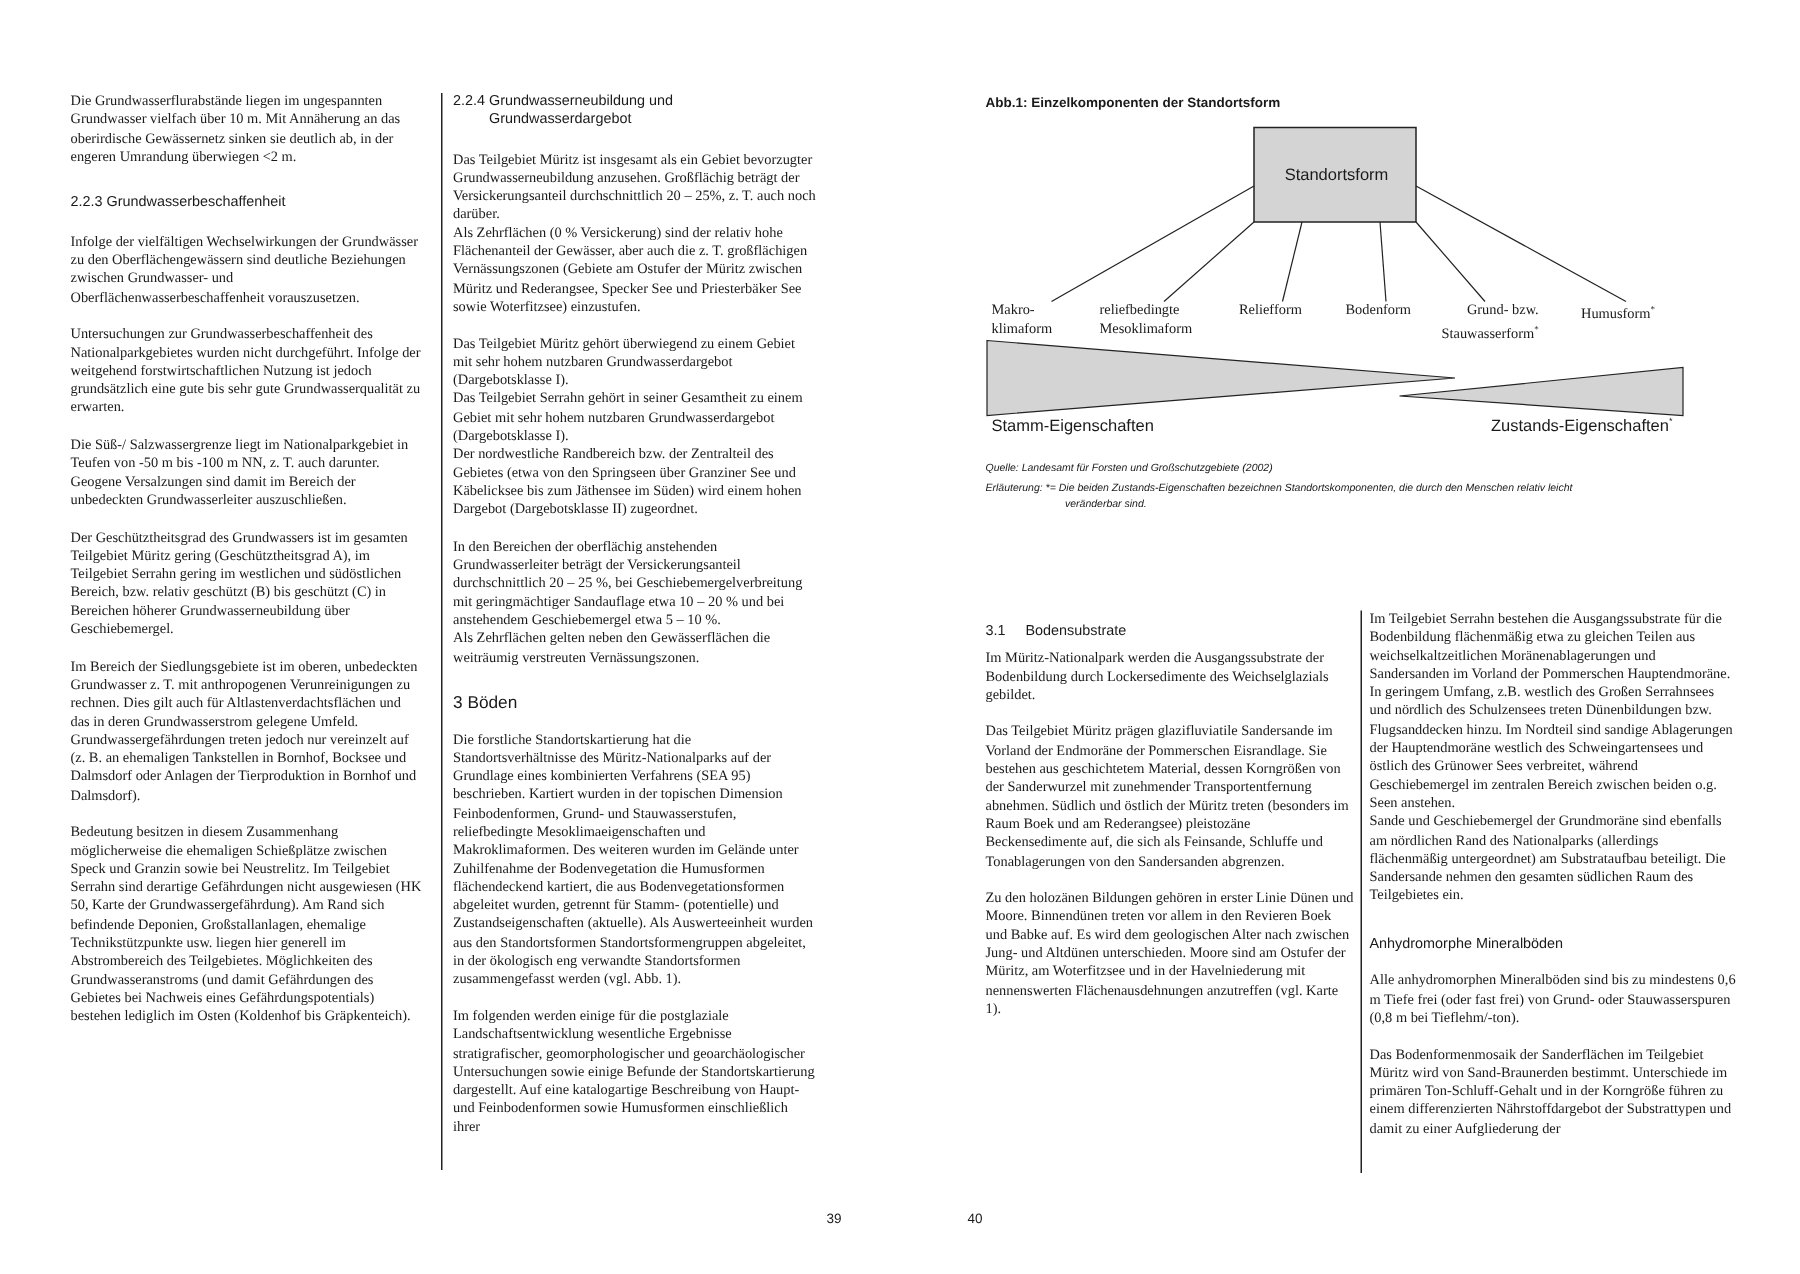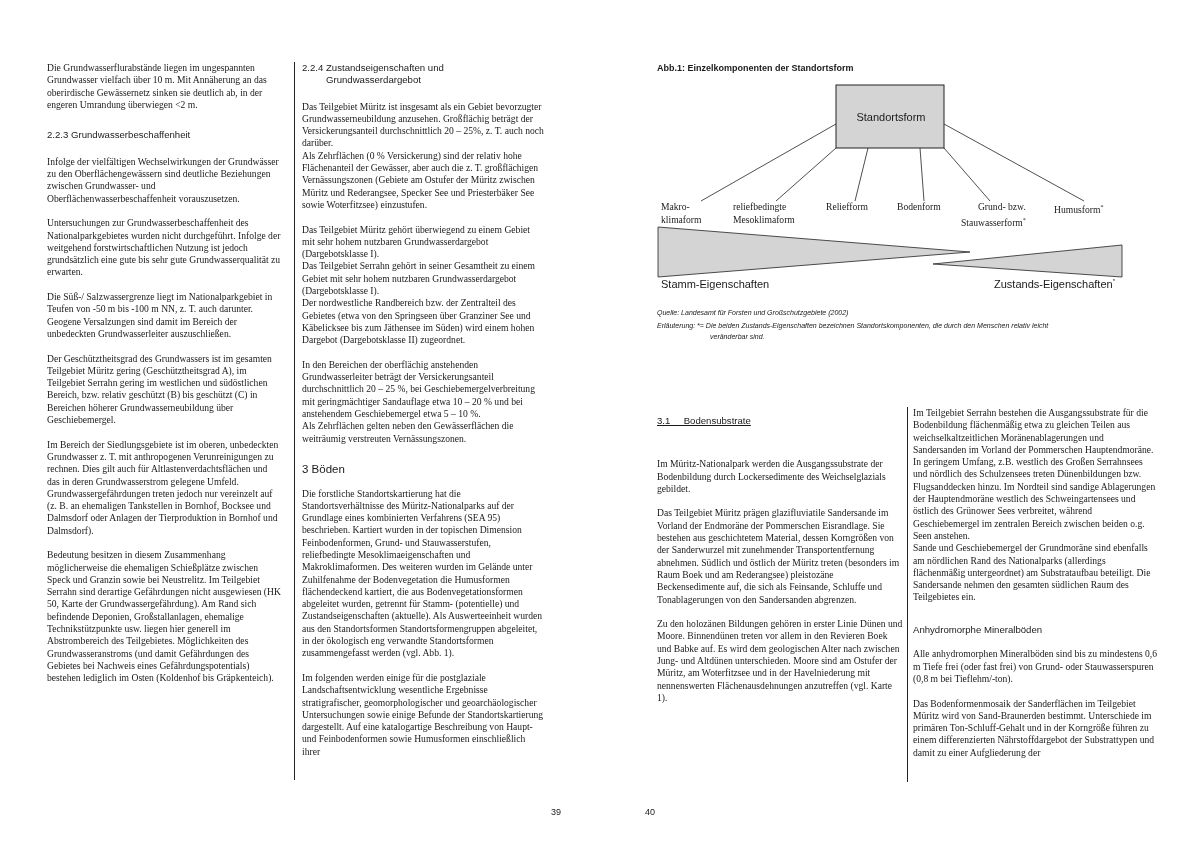--- a/index.html
+++ b/index.html
@@ -29,21 +29,21 @@
   <p>Untersuchungen zur Grundwasserbeschaffenheit des Nationalparkgebietes wurden nicht durchgeführt. Infolge der weitgehend forstwirtschaftlichen Nutzung ist jedoch grundsätzlich eine gute bis sehr gute Grundwasserqualität zu erwarten.</p>
   <p>Die Süß-/ Salzwassergrenze liegt im Nationalparkgebiet in Teufen von -50 m bis -100 m NN, z. T. auch darunter. Geogene Versalzungen sind damit im Bereich der unbedeckten Grundwasserleiter auszuschließen.</p>
   <p>Der Geschütztheitsgrad des Grundwassers ist im gesamten Teilgebiet Müritz gering (Geschütztheitsgrad A), im Teilgebiet Serrahn gering im westlichen und südöstlichen Bereich, bzw. relativ geschützt (B) bis geschützt (C) in Bereichen höherer Grundwasserneubildung über Geschiebemergel.</p>
   <p>Im Bereich der Siedlungsgebiete ist im oberen, unbedeckten Grundwasser z. T. mit anthropogenen Verunreinigungen zu rechnen. Dies gilt auch für Altlastenverdachtsflächen und das in deren Grundwasserstrom gelegene Umfeld. Grundwassergefährdungen treten jedoch nur vereinzelt auf (z. B. an ehemaligen Tankstellen in Bornhof, Bocksee und Dalmsdorf oder Anlagen der Tierproduktion in Bornhof und Dalmsdorf).</p>
   <p>Bedeutung besitzen in diesem Zusammenhang möglicherweise die ehemaligen Schießplätze zwischen Speck und Granzin sowie bei Neustrelitz. Im Teilgebiet Serrahn sind derartige Gefährdungen nicht ausgewiesen (HK 50, Karte der Grundwassergefährdung). Am Rand sich befindende Deponien, Großstallanlagen, ehemalige Technikstützpunkte usw. liegen hier generell im Abstrombereich des Teilgebietes. Möglichkeiten des Grundwasseranstroms (und damit Gefährdungen des Gebietes bei Nachweis eines Gefährdungspotentials) bestehen lediglich im Osten (Koldenhof bis Gräpkenteich).</p>
 </div>
 
 <div class="vline" style="left:294px; top:62px; height:718px;"></div>
 
 <div class="col" style="left:302px; top:62px; width:242px;">
-  <p class="h" style="margin:0;"><span>2.2.4 Zustandseigenschaften und</span><br><span style="padding-left:24px">Grundwasserdargebot</span></p>
+  <p class="h" style="margin:0;"><span>2.2.4 Grundwasserneubildung und</span><br><span style="padding-left:24px">Grundwasserdargebot</span></p>
   <p style="height:14px;margin:0"></p>
   <p style="margin:0">Das Teilgebiet Müritz ist insgesamt als ein Gebiet bevorzugter Grundwasserneubildung anzusehen. Großflächig beträgt der Versickerungsanteil durchschnittlich 20 – 25%, z. T. auch noch darüber.</p>
   <p>Als Zehrflächen (0 % Versickerung) sind der relativ hohe Flächenanteil der Gewässer, aber auch die z. T. großflächigen Vernässungszonen (Gebiete am Ostufer der Müritz zwischen Müritz und Rederangsee, Specker See und Priesterbäker See sowie Woterfitzsee) einzustufen.</p>
   <p style="margin:0">Das Teilgebiet Müritz gehört überwiegend zu einem Gebiet mit sehr hohem nutzbaren Grundwasserdargebot (Dargebotsklasse I).</p>
   <p style="margin:0">Das Teilgebiet Serrahn gehört in seiner Gesamtheit zu einem Gebiet mit sehr hohem nutzbaren Grundwasserdargebot (Dargebotsklasse I).</p>
   <p>Der nordwestliche Randbereich bzw. der Zentralteil des Gebietes (etwa von den Springseen über Granziner See und Käbelicksee bis zum Jäthensee im Süden) wird einem hohen Dargebot (Dargebotsklasse II) zugeordnet.</p>
   <p style="margin:0">In den Bereichen der oberflächig anstehenden Grundwasserleiter beträgt der Versickerungsanteil durchschnittlich 20 – 25 %, bei Geschiebemergelverbreitung mit geringmächtiger Sandauflage etwa 10 – 20 % und bei anstehendem Geschiebemergel etwa 5 – 10 %.</p>
   <p>Als Zehrflächen gelten neben den Gewässerflächen die weiträumig verstreuten Vernässungszonen.</p>
   <p style="height:6px;margin:0"></p>
   <p class="h-big" style="margin-bottom:12px;">3 Böden</p>
@@ -78,21 +78,21 @@
 <div class="diag-label" style="left:1054px; top:201px;"><span>Humusform</span><sup>*</sup></div>
 
 <div class="wedge-label" style="left:661px; top:278px;">Stamm-Eigenschaften</div>
 <div class="wedge-label" style="left:994px; top:278px;"><span>Zustands-Eigenschaften</span><sup>*</sup></div>
 
 <div class="caption" style="left:657px; top:307px;">Quelle: Landesamt für Forsten und Großschutzgebiete (2002)</div>
 <div class="caption" style="left:657px; top:320px;"><span>Erläuterung: *= Die beiden Zustands-Eigenschaften bezeichnen Standortskomponenten, die durch den Menschen relativ leicht</span><br><span style="padding-left:53px">veränderbar sind.</span></div>
 
 <div class="col" style="left:657px; top:407px; width:246px;">
   <p style="height:8px;margin:0"></p>
-  <p class="h" style="margin-bottom:31px; white-space:pre;text-decoration:underline;">3.1     Bodensubstrate</p>
+  <p class="h" style="margin-bottom:6px; white-space:pre;">3.1     Bodensubstrate</p>
   <p>Im Müritz-Nationalpark werden die Ausgangssubstrate der Bodenbildung durch Lockersedimente des Weichselglazials gebildet.</p>
   <p>Das Teilgebiet Müritz prägen glazifluviatile Sandersande im Vorland der Endmoräne der Pommerschen Eisrandlage. Sie bestehen aus geschichtetem Material, dessen Korngrößen von der Sanderwurzel mit zunehmender Transportentfernung abnehmen. Südlich und östlich der Müritz treten (besonders im Raum Boek und am Rederangsee) pleistozäne Beckensedimente auf, die sich als Feinsande, Schluffe und Tonablagerungen von den Sandersanden abgrenzen.</p>
   <p>Zu den holozänen Bildungen gehören in erster Linie Dünen und Moore. Binnendünen treten vor allem in den Revieren Boek und Babke auf. Es wird dem geologischen Alter nach zwischen Jung- und Altdünen unterschieden. Moore sind am Ostufer der Müritz, am Woterfitzsee und in der Havelniederung mit nennenswerten Flächenausdehnungen anzutreffen (vgl. Karte 1).</p>
 </div>
 
 <div class="vline" style="left:907px; top:407px; height:375px;"></div>
 
 <div class="col" style="left:913px; top:407px; width:246px;">
   <p style="margin:0">Im Teilgebiet Serrahn bestehen die Ausgangssubstrate für die Bodenbildung flächenmäßig etwa zu gleichen Teilen aus weichselkaltzeitlichen Moränenablagerungen und Sandersanden im Vorland der Pommerschen Hauptendmoräne. In geringem Umfang, z.B. westlich des Großen Serrahnsees und nördlich des Schulzensees treten Dünenbildungen bzw. Flugsanddecken hinzu. Im Nordteil sind sandige Ablagerungen der Hauptendmoräne westlich des Schweingartensees und östlich des Grünower Sees verbreitet, während Geschiebemergel im zentralen Bereich zwischen beiden o.g. Seen anstehen.</p>
   <p>Sande und Geschiebemergel der Grundmoräne sind ebenfalls am nördlichen Rand des Nationalparks (allerdings flächenmäßig untergeordnet) am Substrataufbau beteiligt. Die Sandersande nehmen den gesamten südlichen Raum des Teilgebietes ein.</p>

